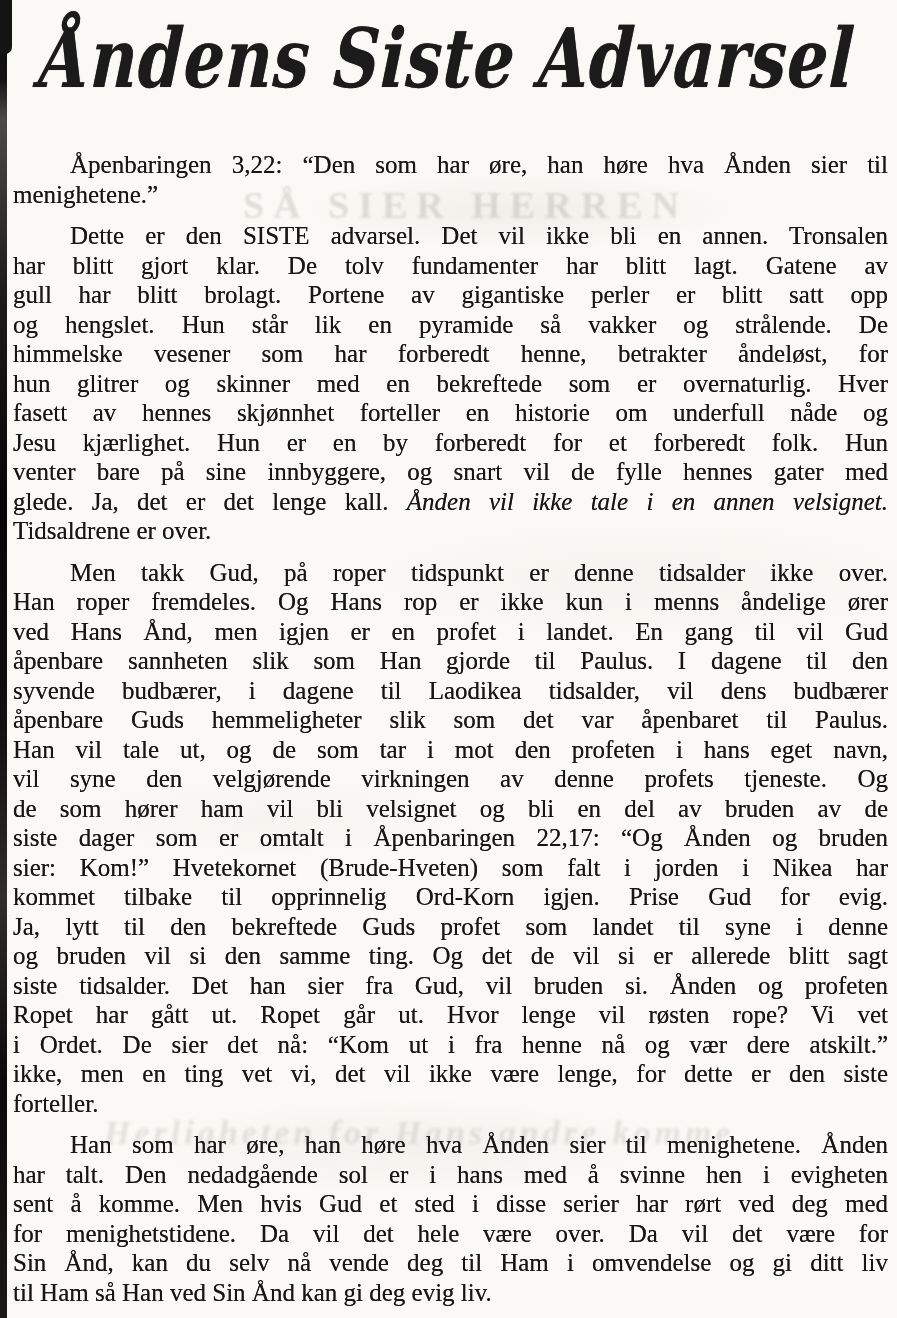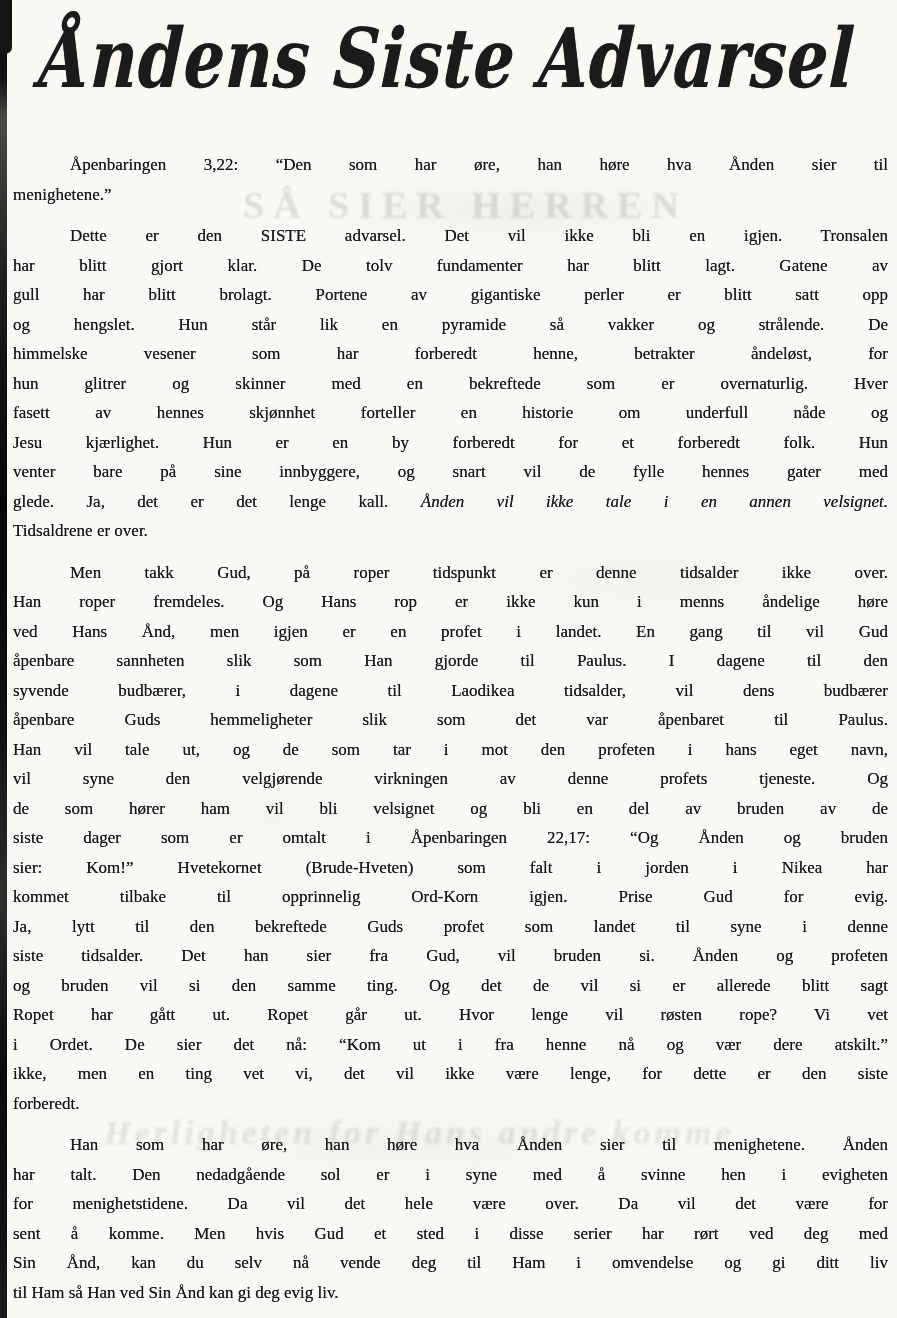--- a/index.html
+++ b/index.html
@@ -29,21 +29,21 @@
     padding-top:10px;box-sizing:border-box;
   }
   .title{
     font-family:"DejaVu Serif", serif;font-style:italic;font-weight:700;
     font-size:64px;color:#1b1b1b;letter-spacing:1px;white-space:nowrap;
     transform:scaleY(1.28) skewX(-4deg);transform-origin:center top;
     text-shadow:0 0 0.6px rgba(10,10,10,0.75);
   }
   .text-block{color:#161616;}
   .para{
-    font-size:17px;line-height:29.5px;margin:0 0 12px 0;
+    font-size:25px;line-height:29.5px;margin:0 0 12px 0;
     text-shadow:0 0 0.55px rgba(15,15,15,0.72);
   }
   .para:last-child{margin-bottom:0;}
   .line{text-align:justify;text-align-last:justify;}
   .line.first{text-indent:57px;}
   .line.end{text-align-last:left;}
   .line em{font-style:italic;}
   .ghost{
     position:absolute;z-index:1;white-space:nowrap;pointer-events:none;
     font-family:"Liberation Serif", serif;font-weight:700;
@@ -69,55 +69,55 @@
 <div class="content">
   <div class="title-wrap">
     <div class="title">Åndens Siste Advarsel</div>
   </div>
   <div class="text-block">
       <div class="para">
         <div class="line first"><span>Åpenbaringen 3,22: “Den som har øre, han høre hva Ånden sier til</span></div>
         <div class="line end"><span>menighetene.”</span></div>
       </div>
       <div class="para">
-        <div class="line first"><span>Dette er den SISTE advarsel. Det vil ikke bli en igjen. Tronsalen</span></div>
+        <div class="line first"><span>Dette er den SISTE advarsel. Det vil ikke bli en annen. Tronsalen</span></div>
         <div class="line"><span>har blitt gjort klar. De tolv fundamenter har blitt lagt. Gatene av</span></div>
         <div class="line"><span>gull har blitt brolagt. Portene av gigantiske perler er blitt satt opp</span></div>
         <div class="line"><span>og hengslet. Hun står lik en pyramide så vakker og strålende. De</span></div>
         <div class="line"><span>himmelske vesener som har forberedt henne, betrakter åndeløst, for</span></div>
         <div class="line"><span>hun glitrer og skinner med en bekreftede som er overnaturlig. Hver</span></div>
         <div class="line"><span>fasett av hennes skjønnhet forteller en historie om underfull nåde og</span></div>
         <div class="line"><span>Jesu kjærlighet. Hun er en by forberedt for et forberedt folk. Hun</span></div>
         <div class="line"><span>venter bare på sine innbyggere, og snart vil de fylle hennes gater med</span></div>
         <div class="line"><span>glede. Ja, det er det lenge kall. </span><em>Ånden vil ikke tale i en annen velsignet.</em></div>
         <div class="line end"><span>Tidsaldrene er over.</span></div>
       </div>
       <div class="para">
         <div class="line first"><span>Men takk Gud, på roper tidspunkt er denne tidsalder ikke over.</span></div>
-        <div class="line"><span>Han roper fremdeles. Og Hans rop er ikke kun i menns åndelige høre</span></div>
+        <div class="line"><span>Han roper fremdeles. Og Hans rop er ikke kun i menns åndelige ører</span></div>
         <div class="line"><span>ved Hans Ånd, men igjen er en profet i landet. En gang til vil Gud</span></div>
         <div class="line"><span>åpenbare sannheten slik som Han gjorde til Paulus. I dagene til den</span></div>
         <div class="line"><span>syvende budbærer, i dagene til Laodikea tidsalder, vil dens budbærer</span></div>
         <div class="line"><span>åpenbare Guds hemmeligheter slik som det var åpenbaret til Paulus.</span></div>
         <div class="line"><span>Han vil tale ut, og de som tar i mot den profeten i hans eget navn,</span></div>
         <div class="line"><span>vil syne den velgjørende virkningen av denne profets tjeneste. Og</span></div>
         <div class="line"><span>de som hører ham vil bli velsignet og bli en del av bruden av de</span></div>
         <div class="line"><span>siste dager som er omtalt i Åpenbaringen 22,17: “Og Ånden og bruden</span></div>
         <div class="line"><span>sier: Kom!” Hvetekornet (Brude-Hveten) som falt i jorden i Nikea har</span></div>
         <div class="line"><span>kommet tilbake til opprinnelig Ord-Korn igjen. Prise Gud for evig.</span></div>
         <div class="line"><span>Ja, lytt til den bekreftede Guds profet som landet til syne i denne</span></div>
+        <div class="line"><span>og bruden vil si den samme ting. Og det de vil si er allerede blitt sagt</span></div>
         <div class="line"><span>siste tidsalder. Det han sier fra Gud, vil bruden si. Ånden og profeten</span></div>
-        <div class="line"><span>og bruden vil si den samme ting. Og det de vil si er allerede blitt sagt</span></div>
         <div class="line"><span>Ropet har gått ut. Ropet går ut. Hvor lenge vil røsten rope? Vi vet</span></div>
         <div class="line"><span>i Ordet. De sier det nå: “Kom ut i fra henne nå og vær dere atskilt.”</span></div>
         <div class="line"><span>ikke, men en ting vet vi, det vil ikke være lenge, for dette er den siste</span></div>
-        <div class="line end"><span>forberedt.</span></div>
+        <div class="line end"><span>forteller.</span></div>
       </div>
       <div class="para">
         <div class="line first"><span>Han som har øre, han høre hva Ånden sier til menighetene. Ånden</span></div>
-        <div class="line"><span>har talt. Den nedadgående sol er i syne med å svinne hen i evigheten</span></div>
+        <div class="line"><span>har talt. Den nedadgående sol er i hans med å svinne hen i evigheten</span></div>
+        <div class="line"><span>sent å komme. Men hvis Gud et sted i disse serier har rørt ved deg med</span></div>
         <div class="line"><span>for menighetstidene. Da vil det hele være over. Da vil det være for</span></div>
-        <div class="line"><span>sent å komme. Men hvis Gud et sted i disse serier har rørt ved deg med</span></div>
         <div class="line"><span>Sin Ånd, kan du selv nå vende deg til Ham i omvendelse og gi ditt liv</span></div>
         <div class="line end"><span>til Ham så Han ved Sin Ånd kan gi deg evig liv.</span></div>
       </div>
     </div>
 </div>
 
 </body></html>

